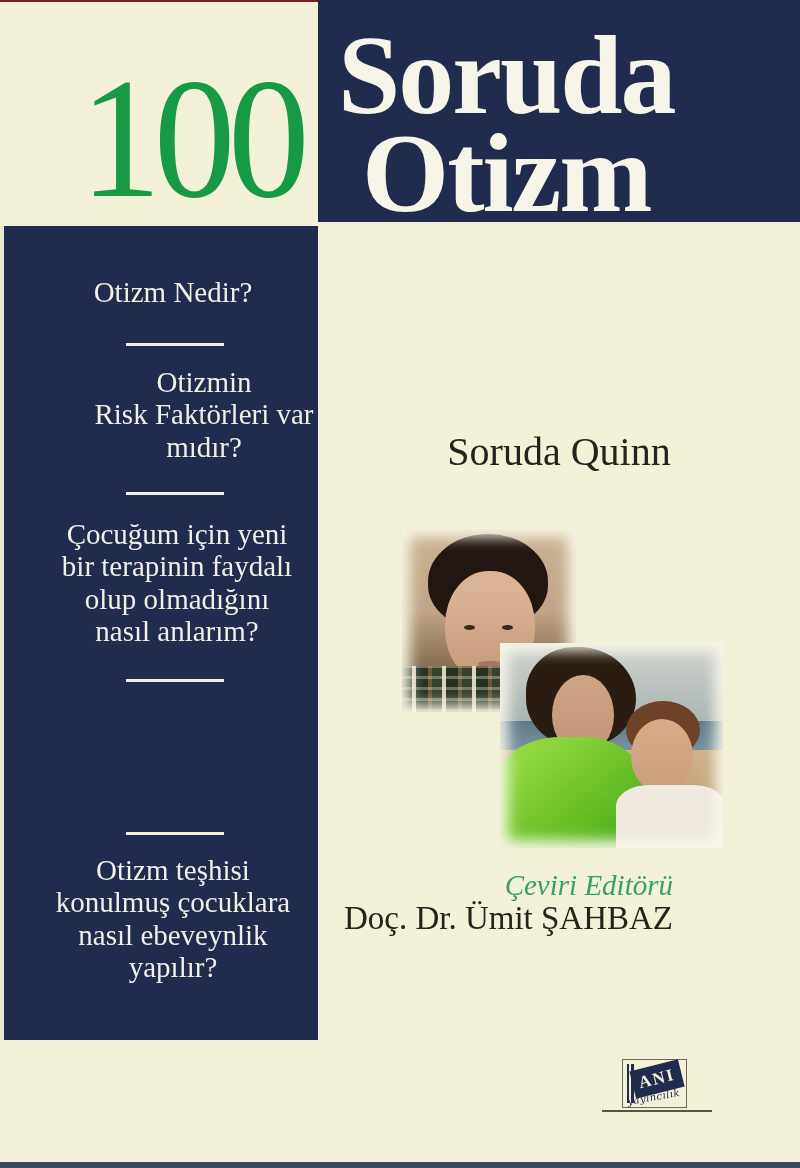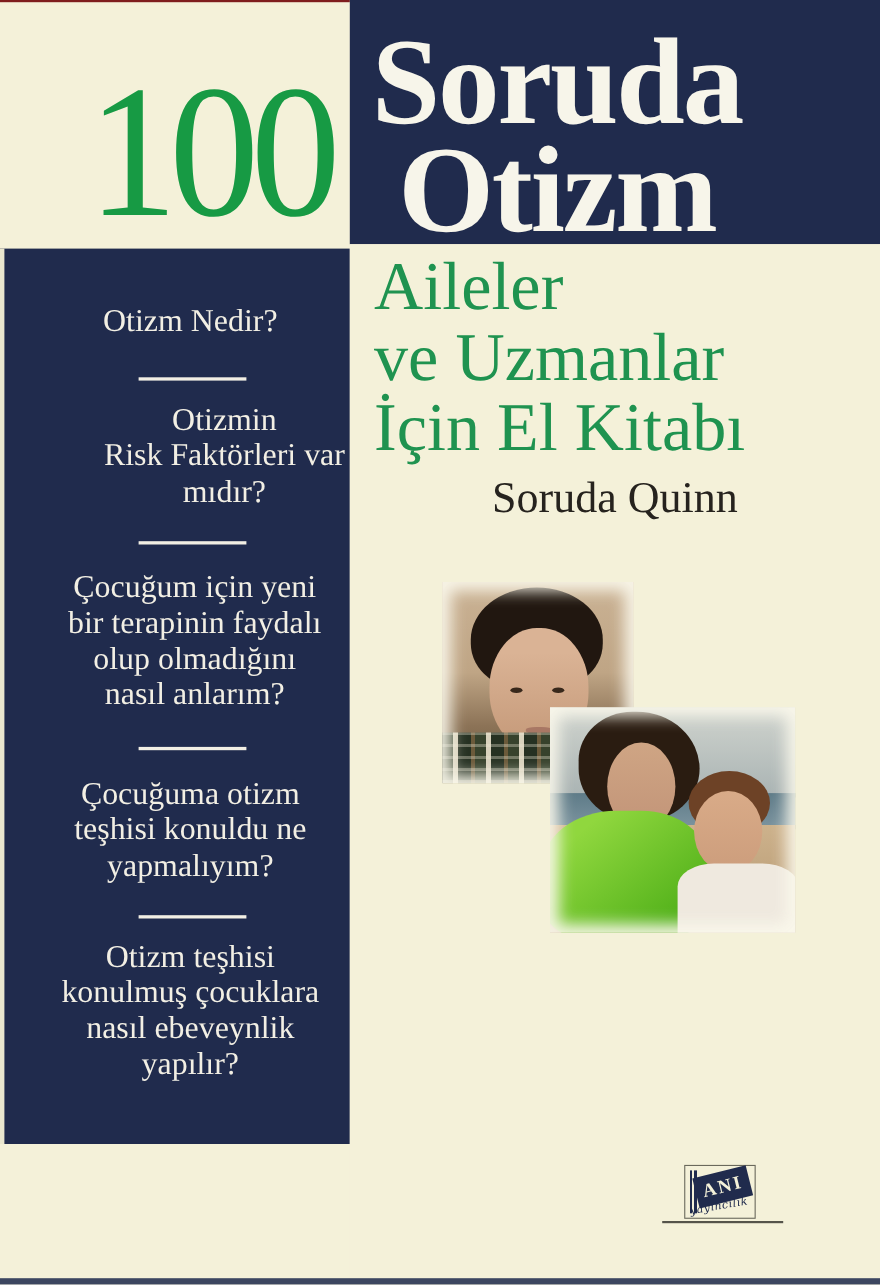--- a/index.html
+++ b/index.html
@@ -172,34 +172,28 @@
     <div class="divider d1"></div>
     <div class="question q2">Otizmin
 Risk Faktörleri var
 mıdır?</div>
     <div class="divider d2"></div>
     <div class="question q3">Çocuğum için yeni
 bir terapinin faydalı
 olup olmadığını
 nasıl anlarım?</div>
     <div class="divider d3"></div>
-    <div class="question q4">Çocuğuma otizm
-teşhisi konuldu ne
-yapmalıyım?</div>
     <div class="divider d4"></div>
     <div class="question q5">Otizm teşhisi
 konulmuş çocuklara
 nasıl ebeveynlik
 yapılır?</div>
   </div>
 
   <div class="panel-right">
-    <div class="subtitle">Aileler
-ve Uzmanlar
-İçin El Kitabı</div>
     <div class="author">Soruda Quinn</div>
 
     <div class="photo photo-boy">
       <div class="pb-bg"></div>
       <div class="pb-hair"></div>
       <div class="pb-face"></div>
       <div class="pb-eye-left"></div>
       <div class="pb-eye-right"></div>
       <div class="pb-mouth"></div>
       <div class="pb-shirt"></div>
@@ -212,20 +206,24 @@
       <div class="bb-sand"></div>
       <div class="bb-mom-hair"></div>
       <div class="bb-mom-face"></div>
       <div class="bb-mom-top"></div>
       <div class="bb-boy-hair"></div>
       <div class="bb-boy-face"></div>
       <div class="bb-boy-shirt"></div>
       <div class="vignette"></div>
     </div>
 
+    <div class="editor">
+      <div class="editor-label">Çeviri Editörü</div>
+      <div class="editor-name">Doç. Dr. Ümit ŞAHBAZ</div>
+    </div>
 
     <div class="logo-frame">
       <div class="logo-bars"></div>
       <div class="logo-stamp">ANI</div>
       <div class="logo-script">yayıncılık</div>
     </div>
     <div class="logo-underline"></div>
   </div>
 
   <div class="bottom-strip"></div>

